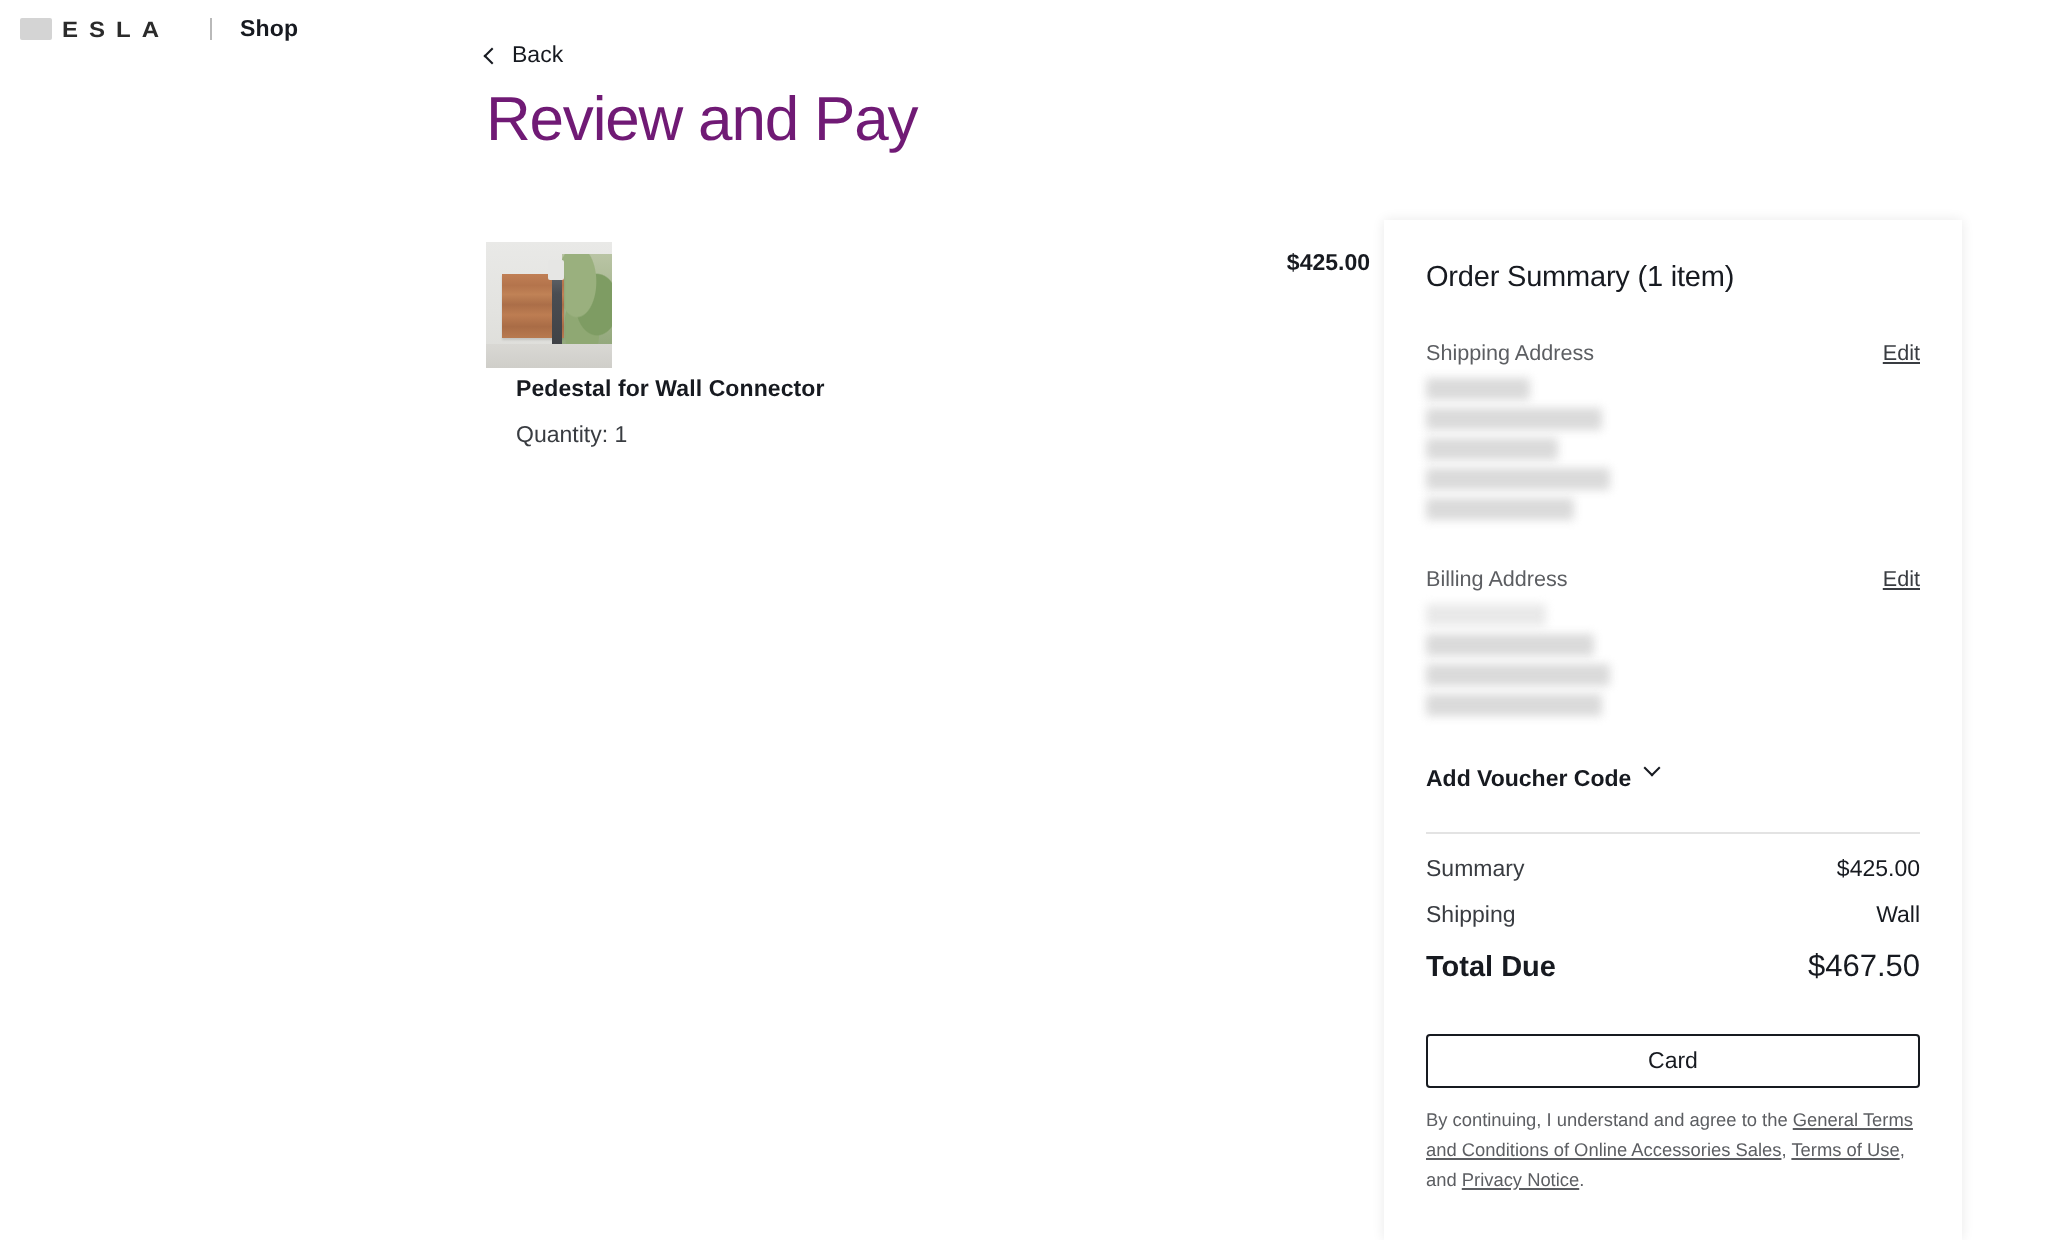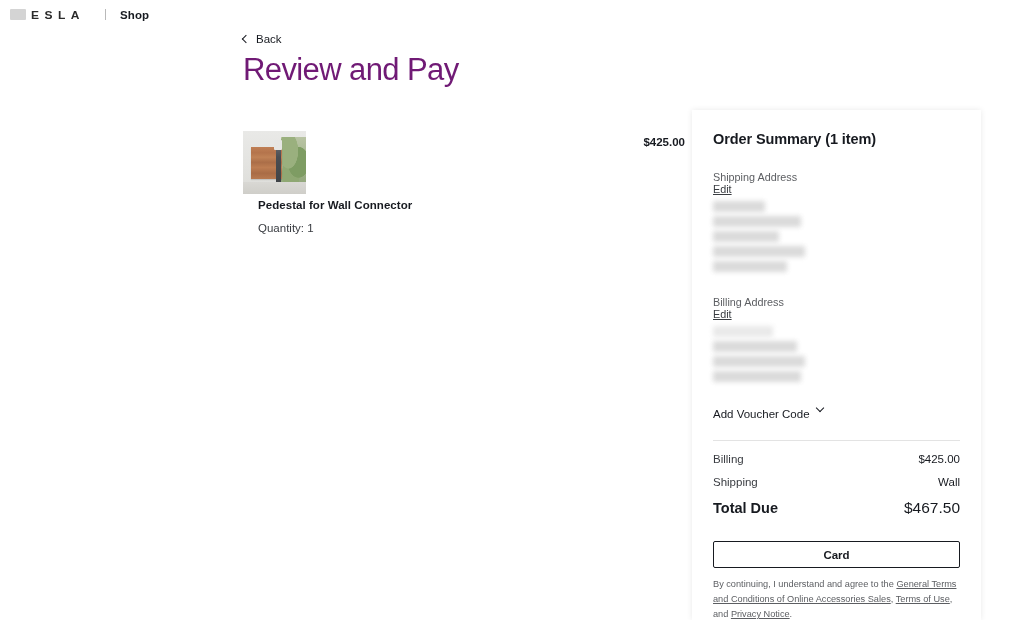--- a/index.html
+++ b/index.html
@@ -35,21 +35,21 @@
   .header-divider {
     display: inline-block; width: 1px; height: 11px; background: #b9b9b9;
     margin: 0 14px 0 20px;
   }
   .header-link {
     font-size: 11.5px; font-weight: 700; color: #171a20; letter-spacing: 0.1px;
     text-decoration: none; cursor: pointer;
   }
 
   
-  .checkout-left { position: absolute; left: 243px; top: 28px; width: 420px; }
+  .checkout-left { position: absolute; left: 243px; top: 18px; width: 420px; }
 
   .back-link {
     display: inline-flex; align-items: center; gap: 7px;
     font-size: 11.5px; color: #171a20; cursor: pointer; line-height: 1;
     background: none; border: none; padding: 0; font-family: inherit;
   }
   .chevron-left {
     display: inline-block; width: 6px; height: 6px;
     border-left: 1.3px solid #171a20; border-bottom: 1.3px solid #171a20;
     transform: rotate(45deg); margin-top: -1px;
@@ -110,25 +110,25 @@
 
   
   .order-summary {
     position: absolute; left: 692px; top: 110px; width: 289px; height: 510px;
     background: #ffffff;
     box-shadow: 0 0 6px rgba(0,0,0,0.09);
   }
   .summary-inner { padding: 21px 21px 0 21px; }
 
   .summary-title {
-    font-size: 14.5px; font-weight: 700; color: #171a20; letter-spacing: -0.1px;
+    font-size: 14.5px; font-weight: 400; color: #171a20; letter-spacing: -0.1px;
   }
 
   .addr-block { margin-top: 24px; position: relative; }
-  .addr-head { display: flex; justify-content: space-between; align-items: baseline; flex-direction: column; }
+  .addr-head { display: flex; justify-content: space-between; align-items: baseline; }
   .addr-label { font-size: 10.8px; color: #5c5e62; }
   .edit-link {
     font-size: 10.8px; color: #393c41; text-decoration: underline;
     cursor: pointer; background: none; border: none; padding: 0; font-family: inherit;
   }
 
   .redacted-lines { margin-top: 6px; }
   .redacted {
     height: 11px; background: #d7d7d7; border-radius: 1px; margin-bottom: 4px;
     filter: blur(2.4px); opacity: 0.92;
@@ -139,21 +139,21 @@
   .redacted.r4 { width: 92px; }
   .redacted.r5 { width: 74px; }
   .redacted.b1 { width: 60px; opacity: 0.55; }
   .redacted.b2 { width: 84px; }
   .redacted.b3 { width: 92px; }
   .redacted.b4 { width: 88px; }
 
   .voucher-row { margin-top: 22px; }
   .voucher-toggle {
     display: inline-flex; align-items: flex-start; gap: 7px;
-    font-size: 11.5px; font-weight: 400; color: #171a20;
+    font-size: 11.5px; font-weight: 700; color: #171a20;
     background: none; border: none; padding: 0; cursor: pointer; font-family: inherit;
   }
   .chevron-down {
     display: inline-block; width: 6px; height: 6px;
     border-right: 1.3px solid #171a20; border-bottom: 1.3px solid #171a20;
     transform: rotate(45deg); margin-top: -3px;
   }
 
   .summary-divider { margin-top: 18px; height: 1px; background: #e3e3e3; }
 
@@ -165,21 +165,21 @@
   .total-row .val { color: #171a20; }
   .total-row.grand {
     margin-top: 5px; margin-bottom: 0;
     font-size: 14.5px; font-weight: 700; color: #171a20;
   }
   .total-row.grand .val { font-size: 15.5px; font-weight: 400; }
 
   .payment-method {
     margin-top: 24px; width: 100%; height: 27px;
     border: 1.4px solid #171a20; background: #fff; border-radius: 2px;
-    font-size: 11.5px; font-weight: 700; color: #171a20;
+    font-size: 11.5px; font-weight: 400; color: #171a20;
     display: flex; align-items: center; justify-content: center;
     cursor: pointer; font-family: inherit;
   }
 
   .legal {
     margin-top: 9px; font-size: 9.2px; line-height: 1.62; color: #5c5e62;
   }
   .legal a { color: #5c5e62; text-decoration: underline; cursor: pointer; }
 </style>
 </head>
@@ -256,21 +256,21 @@
         <button class="voucher-toggle">
           <span>Add Voucher Code</span>
           <span class="chevron-down"></span>
         </button>
       </div>
 
       <div class="summary-divider"></div>
 
       <div class="totals">
         <div class="total-row">
-          <span>Billing</span>
+          <span>Summary</span>
           <span class="val">$425.00</span>
         </div>
         <div class="total-row">
           <span>Shipping</span>
           <span class="val">Wall</span>
         </div>
         <div class="total-row grand">
           <span>Total Due</span>
           <span class="val">$467.50</span>
         </div>

